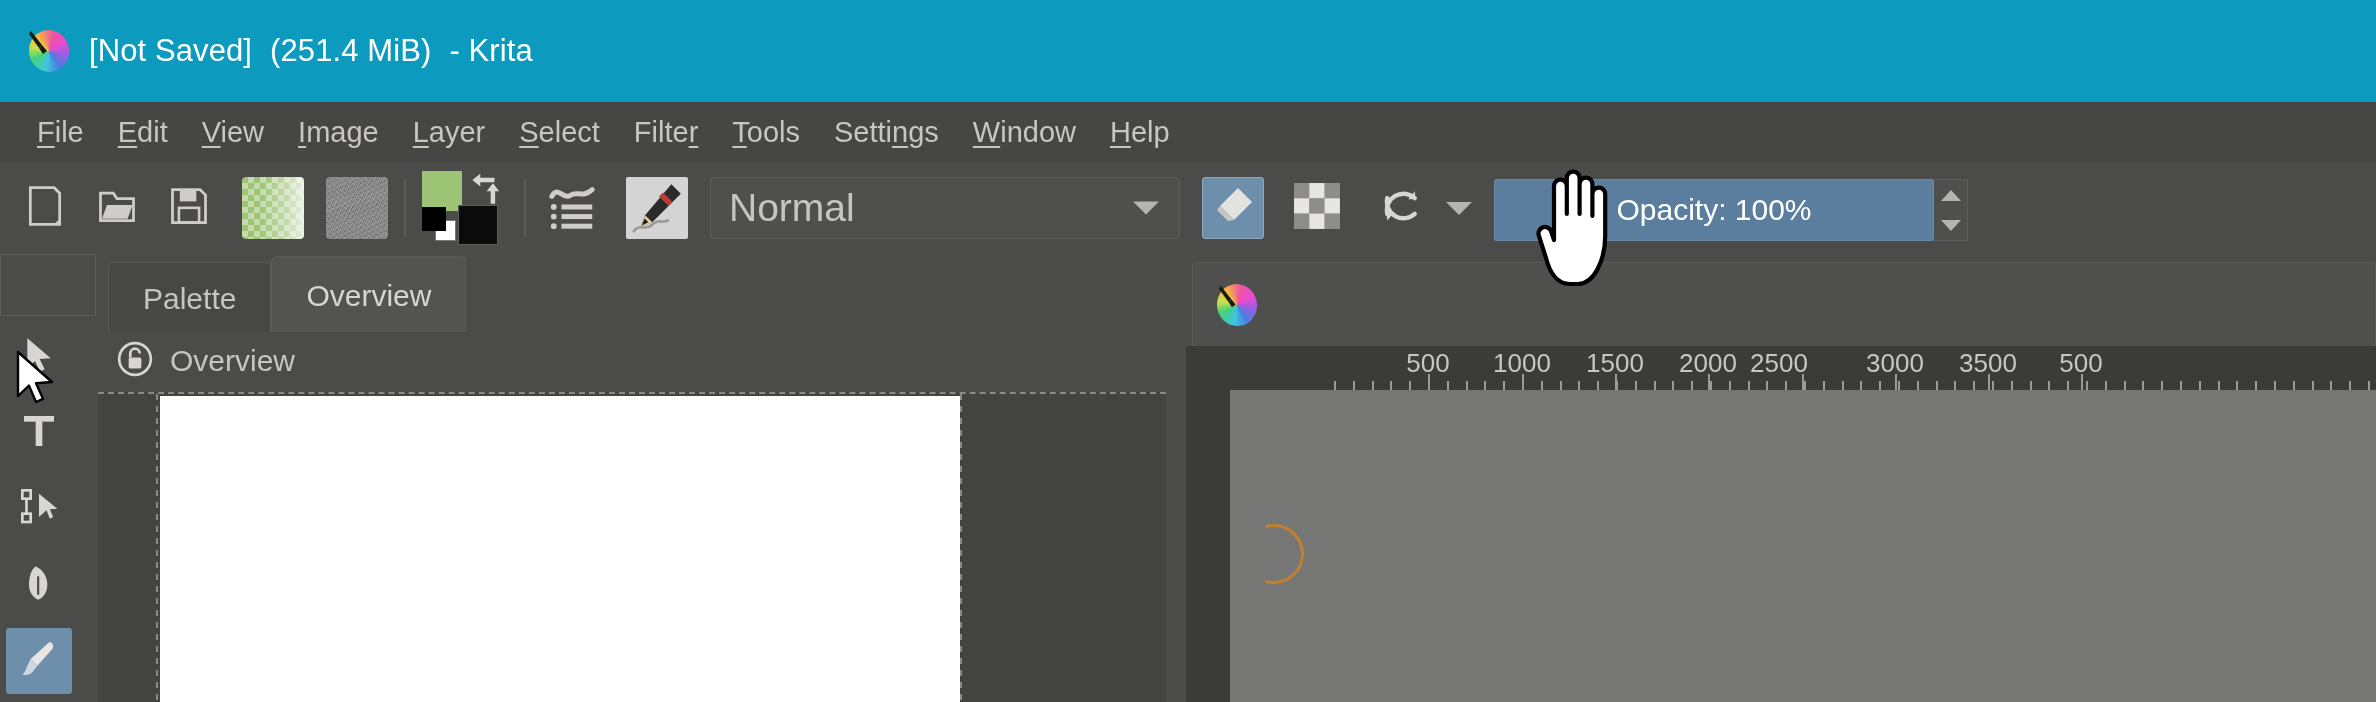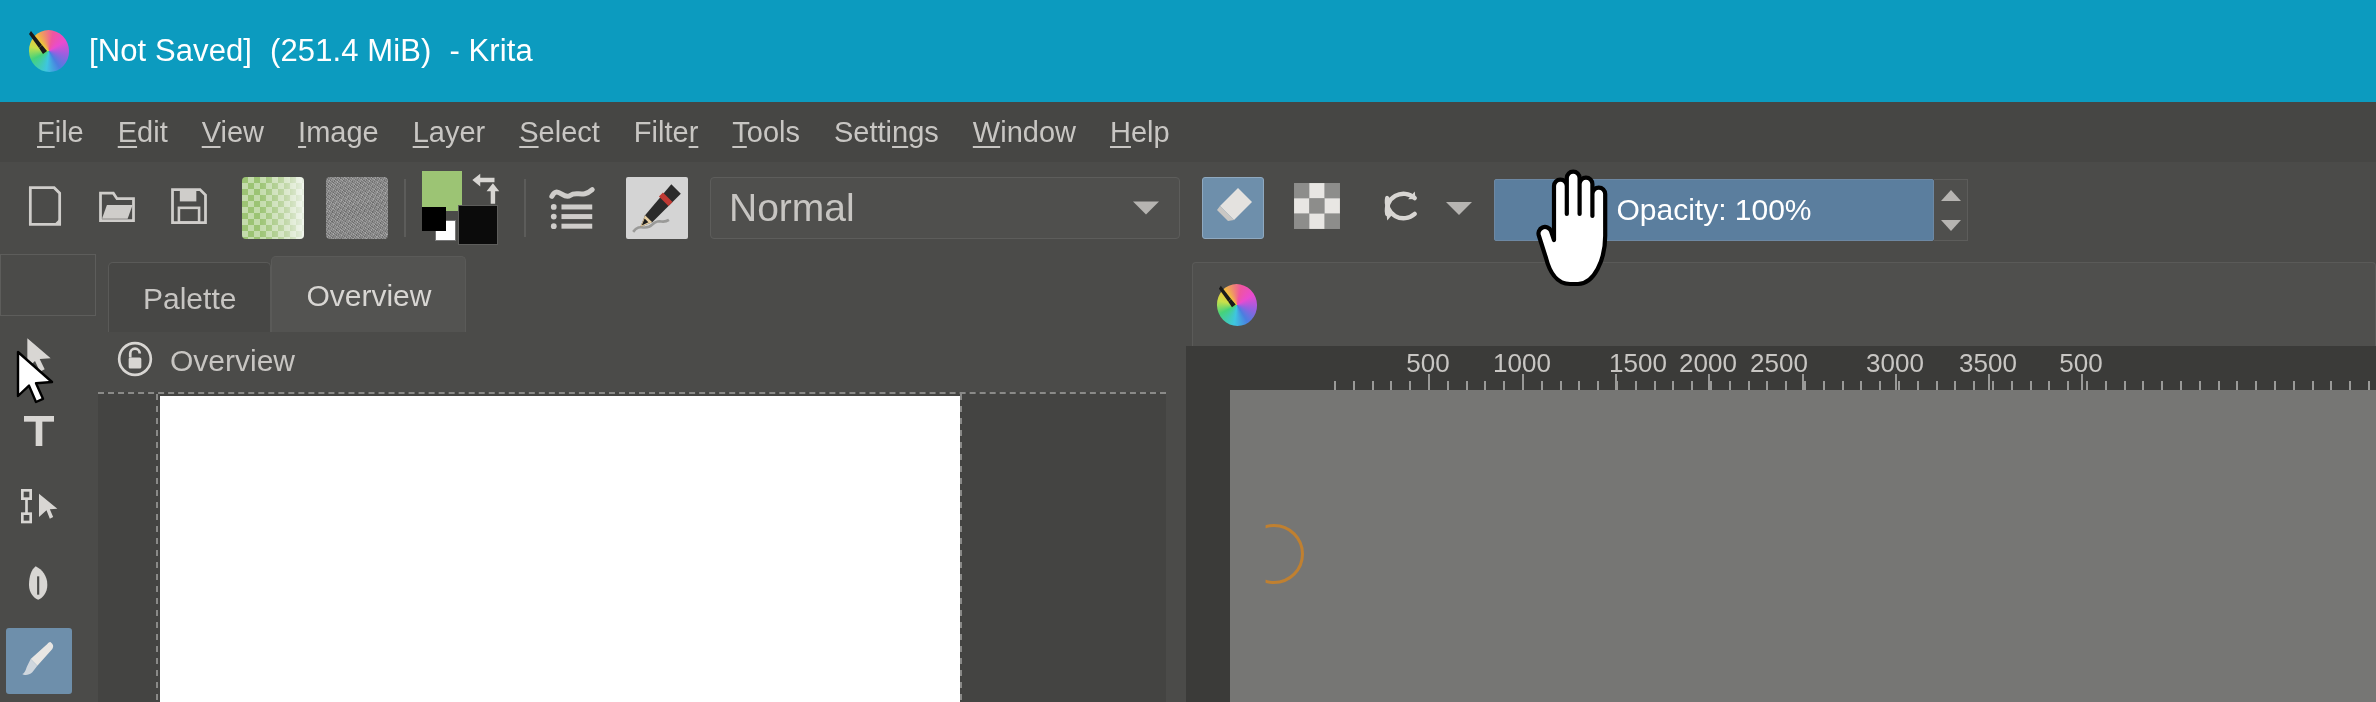--- a/index.html
+++ b/index.html
@@ -821,21 +821,21 @@
         <div class="tick minor" style="left: 1062.8px;"></div>
         <div class="tick minor" style="left: 1081.6px;"></div>
         <div class="tick minor" style="left: 1100.4px;"></div>
         <div class="tick minor" style="left: 1119.2px;"></div>
         <div class="tick minor" style="left: 1138px;"></div>
         <div class="tick major" style="left: 198px;"></div>
         <div class="rlabel" style="left: 198px;">500</div>
         <div class="tick major" style="left: 292px;"></div>
         <div class="rlabel" style="left: 292px;">1000</div>
         <div class="tick major" style="left: 385px;"></div>
-        <div class="rlabel" style="left: 408px;">1500</div>
+        <div class="rlabel" style="left: 385px;">1500</div>
         <div class="tick major" style="left: 478px;"></div>
         <div class="rlabel" style="left: 478px;">2000</div>
         <div class="tick major" style="left: 572px;"></div>
         <div class="rlabel" style="left: 549px;">2500</div>
         <div class="tick major" style="left: 665px;"></div>
         <div class="rlabel" style="left: 665px;">3000</div>
         <div class="tick major" style="left: 758px;"></div>
         <div class="rlabel" style="left: 758px;">3500</div>
         <div class="tick major" style="left: 851px;"></div>
         <div class="rlabel" style="left: 851px;">500</div>

